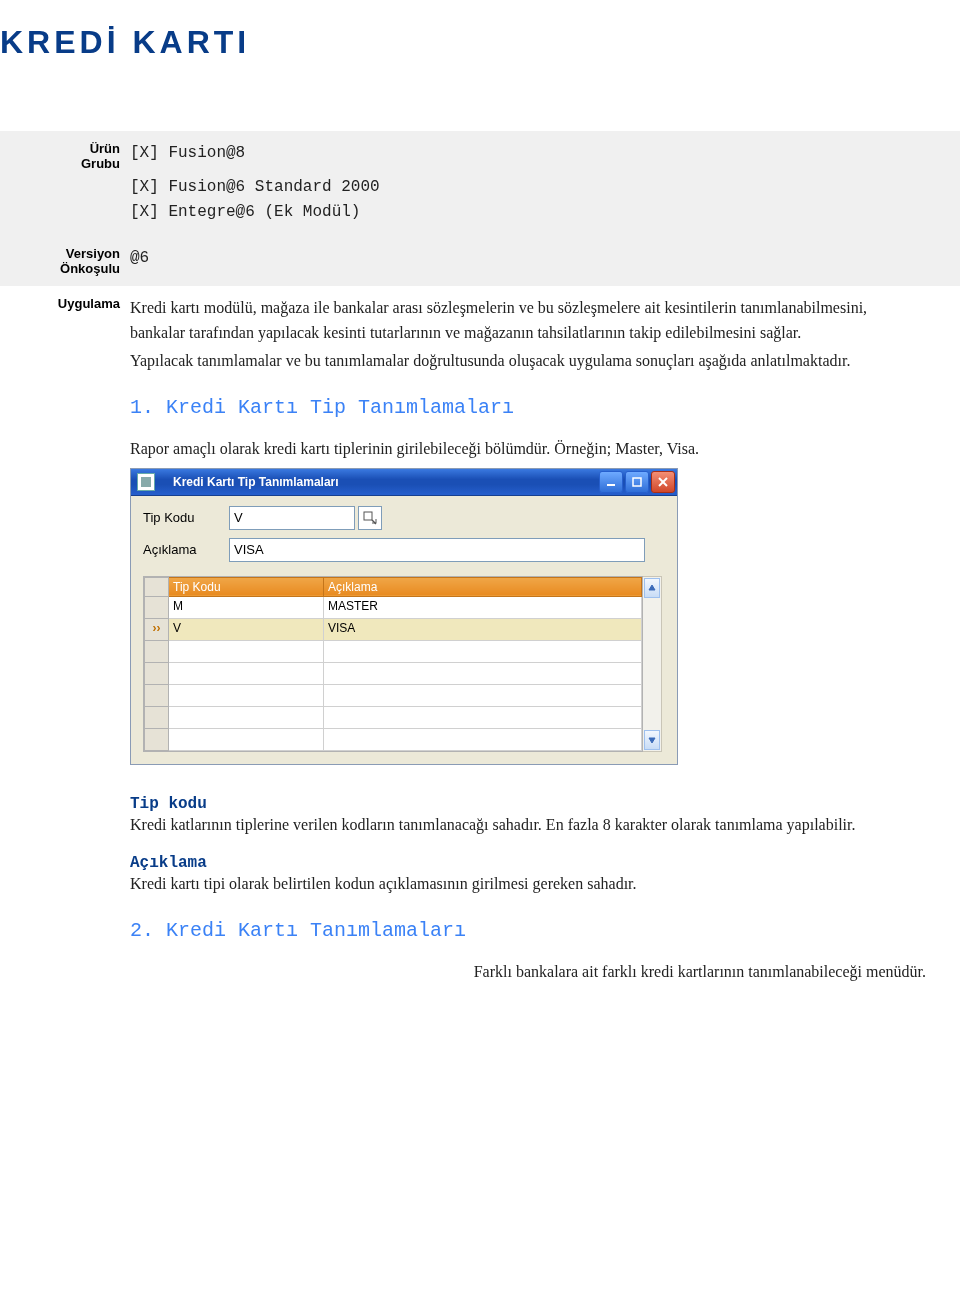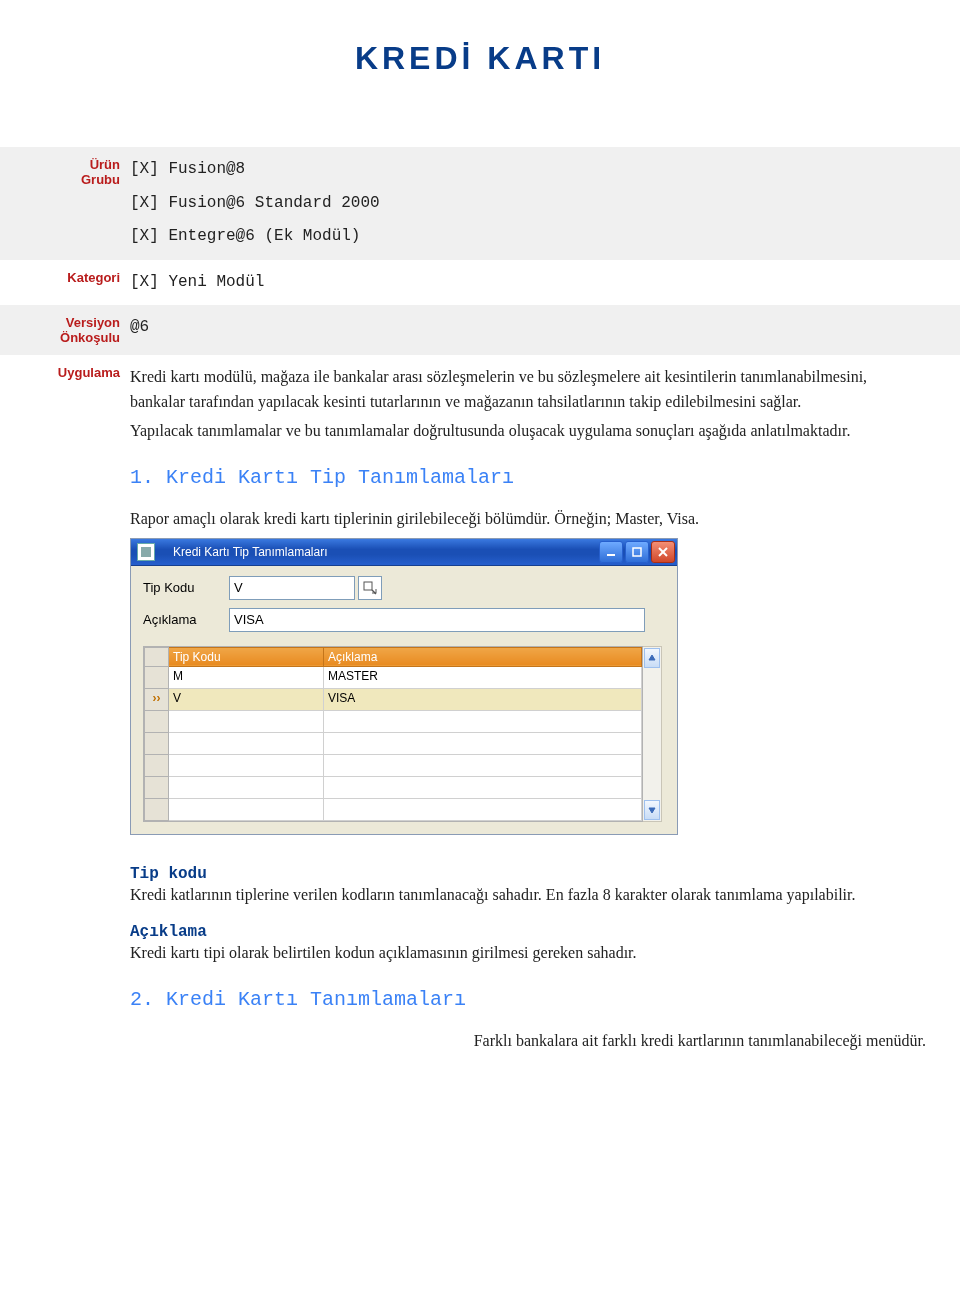--- a/index.html
+++ b/index.html
@@ -5,44 +5,44 @@
   body {
     margin: 0;
     padding: 0;
     background: #fff;
     font-family: "Georgia", "Times New Roman", serif;
     font-size: 15px;
     color: #222;
     width: 960px;
   }
   .page-title {
-    text-align: center;
+    text-align: left;
     color: #083c88;
     font-weight: bold;
     font-size: 32px;
     letter-spacing: 4px;
-    padding: 40px 0 70px 0;
+    padding: 24px 0 70px 0;
     font-family: "Verdana", Arial, sans-serif;
   }
   .info-table {
     width: 100%;
     border-collapse: collapse;
     table-layout: fixed;
   }
   .info-table col.label-col { width: 130px; }
   .info-table td {
     vertical-align: top;
     padding: 10px 8px 10px 0;
   }
   .info-table td.label {
     text-align: right;
     font-weight: bold;
     font-family: Verdana, Arial, sans-serif;
     font-size: 13px;
-    color: #b91c1c;
+    color: #000000;
     padding-right: 10px;
     margin-left: 28px;
   }
   .info-table tr.band td { background: #f0f0f0; }
   .mono-line {
     font-family: "Courier New", Courier, monospace;
     font-size: 16px;
     line-height: 1.6;
   }
   .body-text {
@@ -89,21 +89,21 @@
     margin-right: 6px;
     display: inline-block;
     position: relative;
   }
   .titlebar .ticon::after{
     content:"";
     position:absolute; inset:3px;
     background:#8aa;
   }
   .titlebar .ttext{
-    color:#fff; font-weight:normal; font-size:12px;
+    color:#fff; font-weight:bold; font-size:12px;
     flex:1;
     white-space:nowrap; overflow:hidden;padding-left:12px;
   }
   .titlebar .btns{display:flex; gap:2px;}
   .tb-btn{
     width:22px; height:20px; border-radius:3px;
     background:linear-gradient(to bottom,#6eaaff,#2f6ed7);
     border:1px solid #265fcd;
     display:flex;align-items:center;justify-content:center;
     color:#fff; font-weight:bold;
@@ -180,30 +180,24 @@
 
   <tbody>
       <tr class="band">
     <td class="label">
       <div>Ürün</div>
       <div>Grubu</div>
     </td>
     <td>
       <div class="mono-line">[X] Fusion@8</div>
       <div class="mono-line" style="margin-top:8px;">[X] Fusion@6 Standard 2000</div>
-      <div class="mono-line" style="margin-top:8px;">[X] Entegre@6 (Ek Modül)</div>
+      <div class="mono-line" style="">[X] Entegre@6 (Ek Modül)</div>
     </td>
   </tr>
 
-  <tr>
-    <td class="label">Kategori</td>
-    <td>
-          <div class="mono-line">[X] Yeni Modül</div>
-        </td>
-  </tr>
 
   <tr class="band">
     <td class="label">
       <div>Versiyon</div>
       <div>Önkoşulu</div>
     </td>
     <td>
           <div class="mono-line">@6</div>
         </td>
   </tr>

